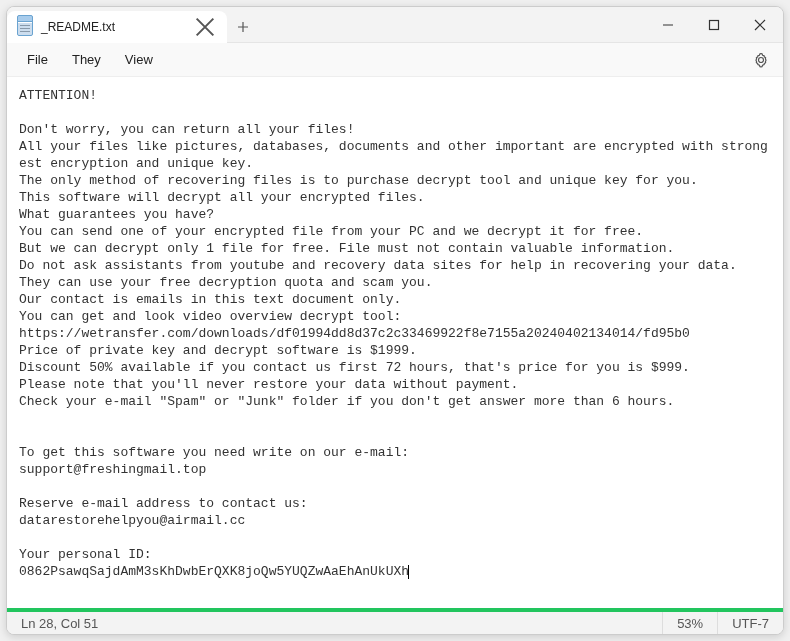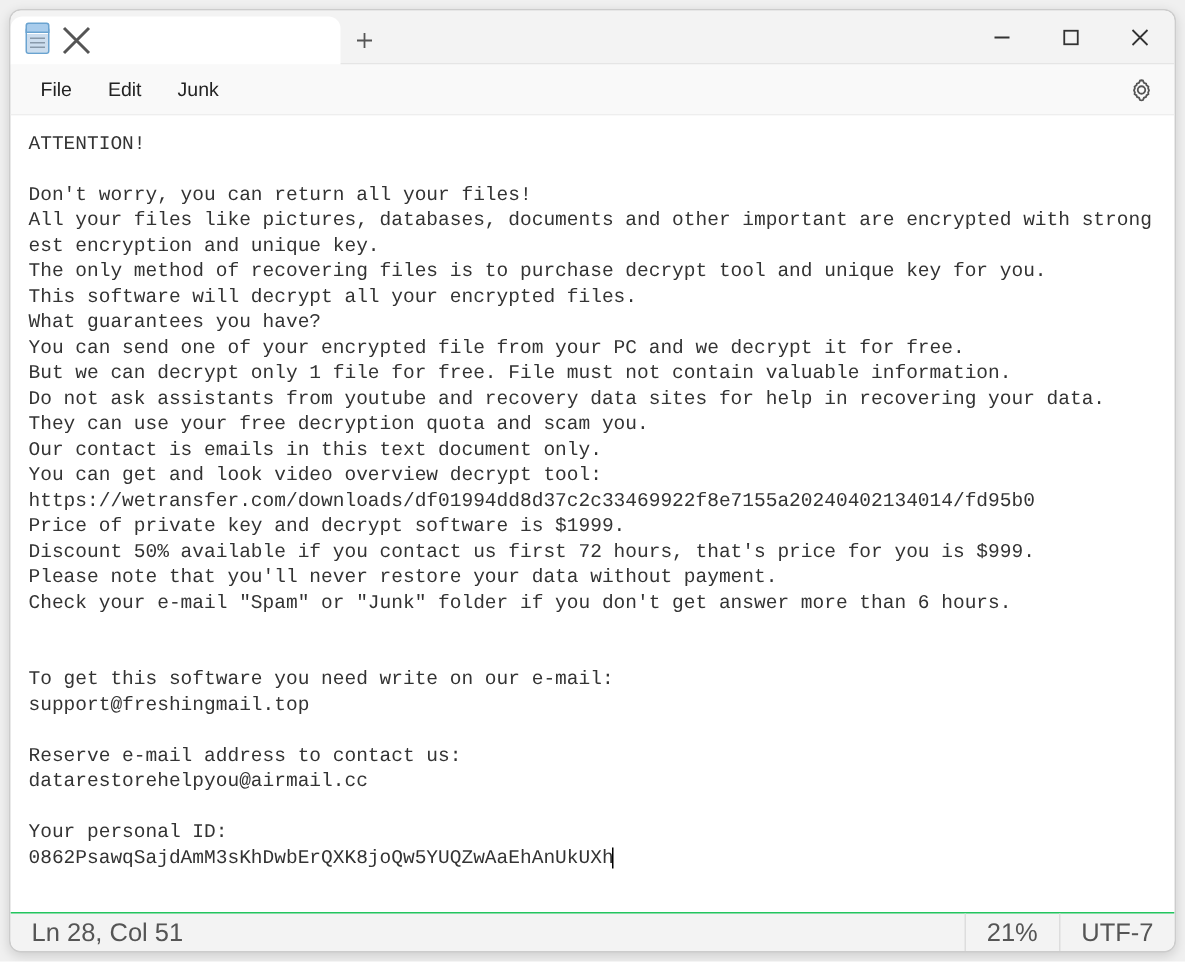--- a/index.html
+++ b/index.html
@@ -119,44 +119,45 @@
       display:inline-block;
       width:1px; height:14px;
       background:#000;
       vertical-align: text-bottom;
       margin-left:-1px;
     }
 
     .statusbar {
       height: 26px;
       background: #f3f3f3;
-      border-top: 1px solid #22c55e;
-      display: flex;
-      align-items: center;
-      font-size: 17px;
+      border-top: 4px solid #22c55e;
+      display: flex;
+      align-items: center;
+      font-size: 13px;
       color: #555;
     }
     .status-cell {
       padding: 0 14px;
       border-left: 1px solid #ddd;
       height: 100%;
       display: flex;
       align-items: center;
     }
     .status-cell.first { border-left: none; padding-left: 14px; }
     .status-spacer { flex: 1; }
   </style>
 </head>
 <body>
 
 <div class="window">
 
   <div class="titlebar">
     <div class="tab">
       <div class="notepad-icon"></div>
+      <span class="tab-title">_README.txt</span>
       <div class="tab-close">
         <svg viewBox="0 0 12 12">
             <path d="M1 1 L11 11 M11 1 L1 11" stroke="currentColor" stroke-width="1.2" fill="none"></path>
           </svg>
       </div>
     </div>
     <div class="tab-add">
       <svg viewBox="0 0 12 12" width="12" height="12">
           <path d="M6 1 V11 M1 6 H11" stroke="currentColor" stroke-width="1.2" fill="none"></path>
         </svg>
@@ -176,22 +177,22 @@
       <div class="win-btn close">
         <svg viewBox="0 0 12 12">
             <path d="M1 1 L11 11 M11 1 L1 11" stroke="currentColor" stroke-width="1.2" fill="none"></path>
           </svg>
       </div>
     </div>
   </div>
 
   <div class="menubar">
     <div class="menu-item">File</div>
-    <div class="menu-item">Edit</div>
-    <div class="menu-item">Junk</div>
+    <div class="menu-item">They</div>
+    <div class="menu-item">View</div>
     <div class="menubar-spacer"></div>
     <div class="settings-btn">
       <svg viewBox="0 0 16 16" width="16" height="16">
         <path fill="none" stroke="currentColor" stroke-width="1.2" d="M8 10.5a2.5 2.5 0 1 0 0-5 2.5 2.5 0 0 0 0 5z M8 1.5l1 .2.6 1.5 1.5.6.2 1 1.3.9-.2 1 .6 1.5-.6 1.5.2 1-1.3.9-.2 1-1.5.6-.6 1.5-1 .2-1-.2-.6-1.5-1.5-.6-.2-1-1.3-.9.2-1-.6-1.5.6-1.5-.2-1 1.3-.9.2-1 1.5-.6.6-1.5z"></path>
       </svg>
     </div>
   </div>
 
   <div class="content"><span>ATTENTION!
 
@@ -218,17 +219,17 @@
 
 Reserve e-mail address to contact us:
 datarestorehelpyou@airmail.cc
 
 Your personal ID:
 0862PsawqSajdAmM3sKhDwbErQXK8joQw5YUQZwAaEhAnUkUXh</span><span class="caret"></span></div>
 
   <div class="statusbar">
     <div class="status-cell first">Ln 28, Col 51</div>
     <div class="status-spacer"></div>
-    <div class="status-cell">21%</div>
+    <div class="status-cell">53%</div>
     <div class="status-cell">UTF-7</div>
   </div>
 
 </div>
 
 </body></html>

